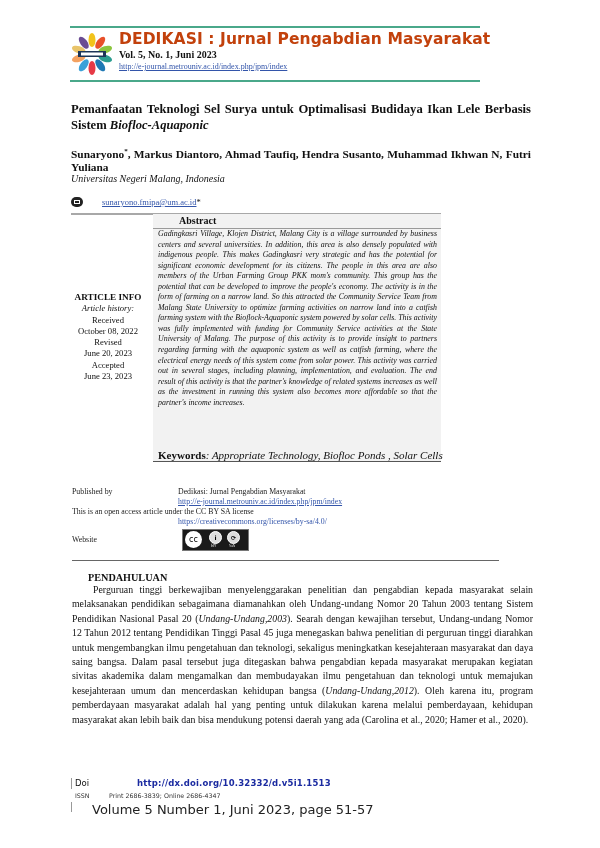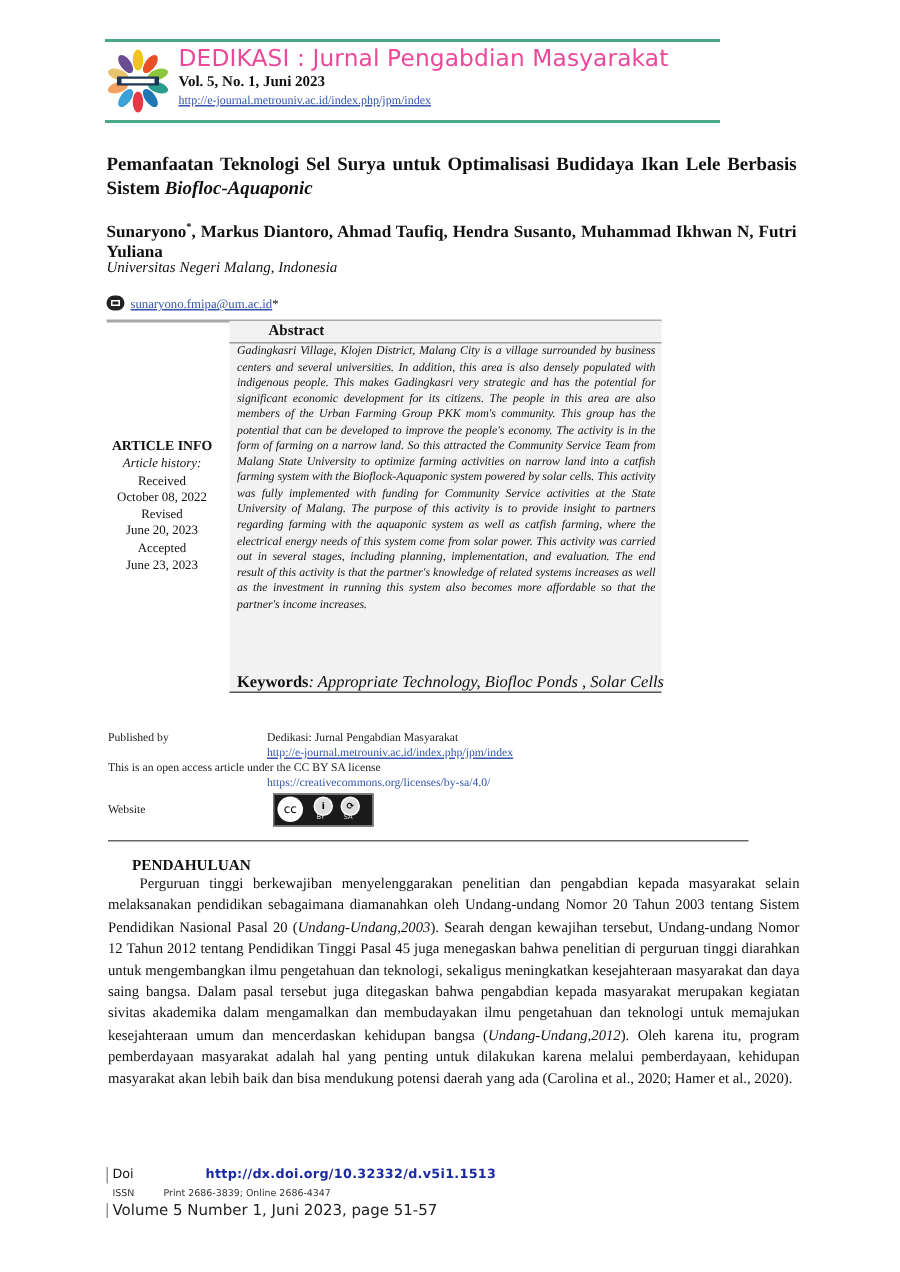--- a/index.html
+++ b/index.html
@@ -9,37 +9,37 @@
     }
     .page { position: absolute; left: 0; top: 0; width: 600px; height: 848px; }
 
     
     .hdr-line { position: absolute; left: 70px; width: 410px; height: 2px; background: #4aa88a; }
     .hdr-line.top { top: 26px; }
     .hdr-line.bot { top: 80px; }
     .logo { position: absolute; left: 70px; top: 32px; width: 44px; height: 44px; }
     .journal-title {
       position: absolute; left: 119px; top: 30px;
-      font-family: "DejaVu Sans", "Liberation Sans", sans-serif; font-weight: normal;
-      font-size: 15.5px; color: #ec4899; letter-spacing: 0.1px; white-space: nowrap;
+      font-family: "DejaVu Sans", "Liberation Sans", sans-serif; font-weight: bold;
+      font-size: 15.5px; color: #c2410c; letter-spacing: 0.1px; white-space: nowrap;
     }
     .journal-vol { position: absolute; left: 119px; top: 49px; font-size: 10px; font-weight: bold; white-space: nowrap; }
     .journal-url { position: absolute; left: 119px; top: 62px; font-size: 8px; color: #3355aa; text-decoration: underline; white-space: nowrap; }
 
     
     .title { position: absolute; left: 71px; top: 101px; width: 460px; font-size: 12.6px; font-weight: bold; line-height: 16px; text-align: justify; }
     .title i { font-style: italic; }
     .authors { position: absolute; left: 71px; top: 145px; width: 460px; font-size: 11.4px; font-weight: bold; line-height: 13.5px; text-align: justify; }
     .authors sup { font-size: 7px; }
     .affil { position: absolute; left: 71px; top: 173px; font-size: 10px; font-style: italic; white-space: nowrap; }
 
     .email-row { position: absolute; left: 71px; top: 197px; font-size: 8.5px; white-space: nowrap; display: flex; align-items: center; }
     .email-icon { width: 12px; height: 10px; border-radius: 6px; background: #222; margin-right: 4px; position: relative; }
     .email-icon::after { content: ""; position: absolute; left: 3px; top: 3px; width: 6px; height: 4px; border: 1px solid #fff; box-sizing: border-box; }
-    .email-link { color: #3355aa; text-decoration: underline; }
+    .email-link { color: #3355aa; text-decoration: underline; margin-left: 15px; }
 
     .divider-top { position: absolute; left: 71px; top: 213px; width: 370px; height: 2px; background: #a8a8a8; }
 
     
     .abstract-box { position: absolute; left: 153px; top: 214px; width: 288px; height: 248px; background: #f2f2f2; }
     .abstract-head { position: absolute; left: 153px; top: 214px; width: 288px; height: 14px; border-bottom: 1px solid #9a9a9a; }
     .abstract-head span { position: absolute; left: 26px; top: 1px; font-size: 10px; font-weight: bold; }
     .abstract-text { position: absolute; left: 158px; top: 229px; width: 279px; font-size: 7.9px; font-style: italic; line-height: 10.55px; text-align: justify; }
     .keywords { position: absolute; left: 158px; top: 449px; width: 280px; font-size: 11px; white-space: nowrap; }
     .keywords b { font-weight: bold; font-style: normal; }
@@ -68,21 +68,21 @@
     .body-text { position: absolute; left: 72px; top: 583px; width: 461px; font-size: 9.8px; line-height: 14.4px; text-align: justify; text-indent: 21px; }
     .body-text i { font-style: italic; }
 
     
     .footer { position: absolute; left: 71px; top: 778px; font-family: "DejaVu Sans", "Liberation Sans", sans-serif; }
     .foot-bar { position: absolute; left: 0; width: 1px; background: #999; }
     .foot-doi-lbl { position: absolute; left: 4px; top: 0; font-size: 8.5px; font-weight: normal; }
     .foot-doi { position: absolute; left: 38px; top: 0; font-size: 8.5px; font-weight: bold; color: #1a2aa0; white-space: nowrap; letter-spacing: 0.2px; padding-left: 28px; }
     .foot-issn-lbl { position: absolute; left: 4px; top: 14px; font-size: 6.3px; color: #333; }
     .foot-issn { position: absolute; left: 38px; top: 14px; font-size: 6.3px; color: #333; white-space: nowrap; }
-    .foot-vol { position: absolute; left: 4px; top: 24px; font-size: 10px; color: #222; white-space: nowrap; }
+    .foot-vol { position: absolute; left: 21px; top: 24px; font-size: 13px; color: #222; white-space: nowrap; }
   </style>
 </head>
 <body>
 
 <div class="page">
 
   <div class="hdr-line top"></div>
   <svg class="logo" viewBox="0 0 44 44">
     <g transform="translate(22,22)">
       <ellipse cx="0" cy="-14" rx="3.5" ry="7" fill="#f2c31b"></ellipse>

